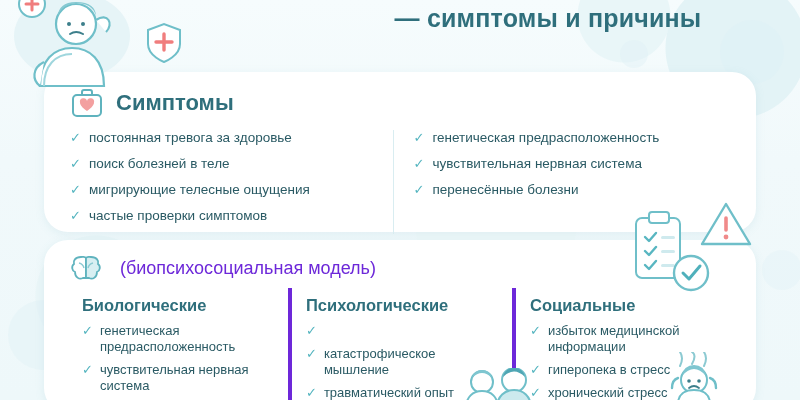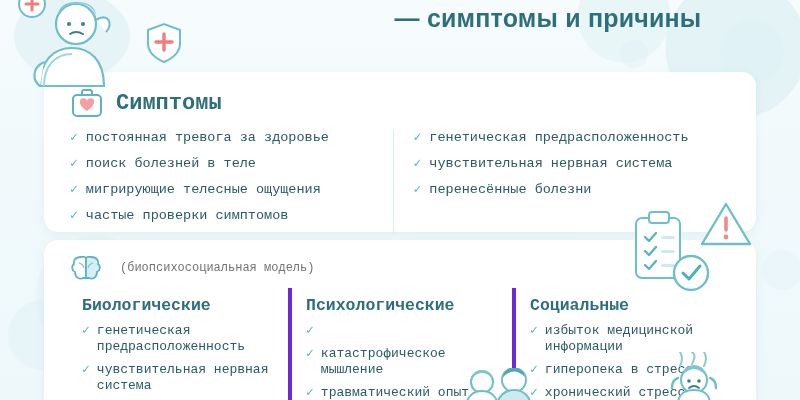--- a/index.html
+++ b/index.html
@@ -62,24 +62,23 @@
     top: -10px;
     width: 225px;
     height: 100px;
     z-index: 4;
   }
 
   
   .panel {
     position: absolute;
     background: #ffffff;
-    border-radius: 14px;
+    border-radius: 24px;
     box-shadow: 0 2px 10px rgba(110,170,185,.13);
     z-index: 2;
-    font-family: Liberation Mono, monospace;
   }
   #symptoms-panel {
     left: 44px;
     top: 72px;
     width: 712px;
     height: 160px;
   }
   #causes-panel {
     left: 44px;
     top: 240px;
@@ -92,22 +91,22 @@
     align-items: center;
     gap: 12px;
     padding: 14px 0 0 26px;
   }
   .section-title {
     font-size: 22px;
     font-weight: bold;
     color: #2f6f7c;
   }
   .section-note {
-    font-size: 12px;
-    color: #737373;
+    font-size: 18px;
+    color: #6d28d9;
     margin-left: 6px;
   }
 
   
   .cols {
     display: flex;
     padding: 10px 24px 0 26px;
     gap: 0;
   }
   .col {

